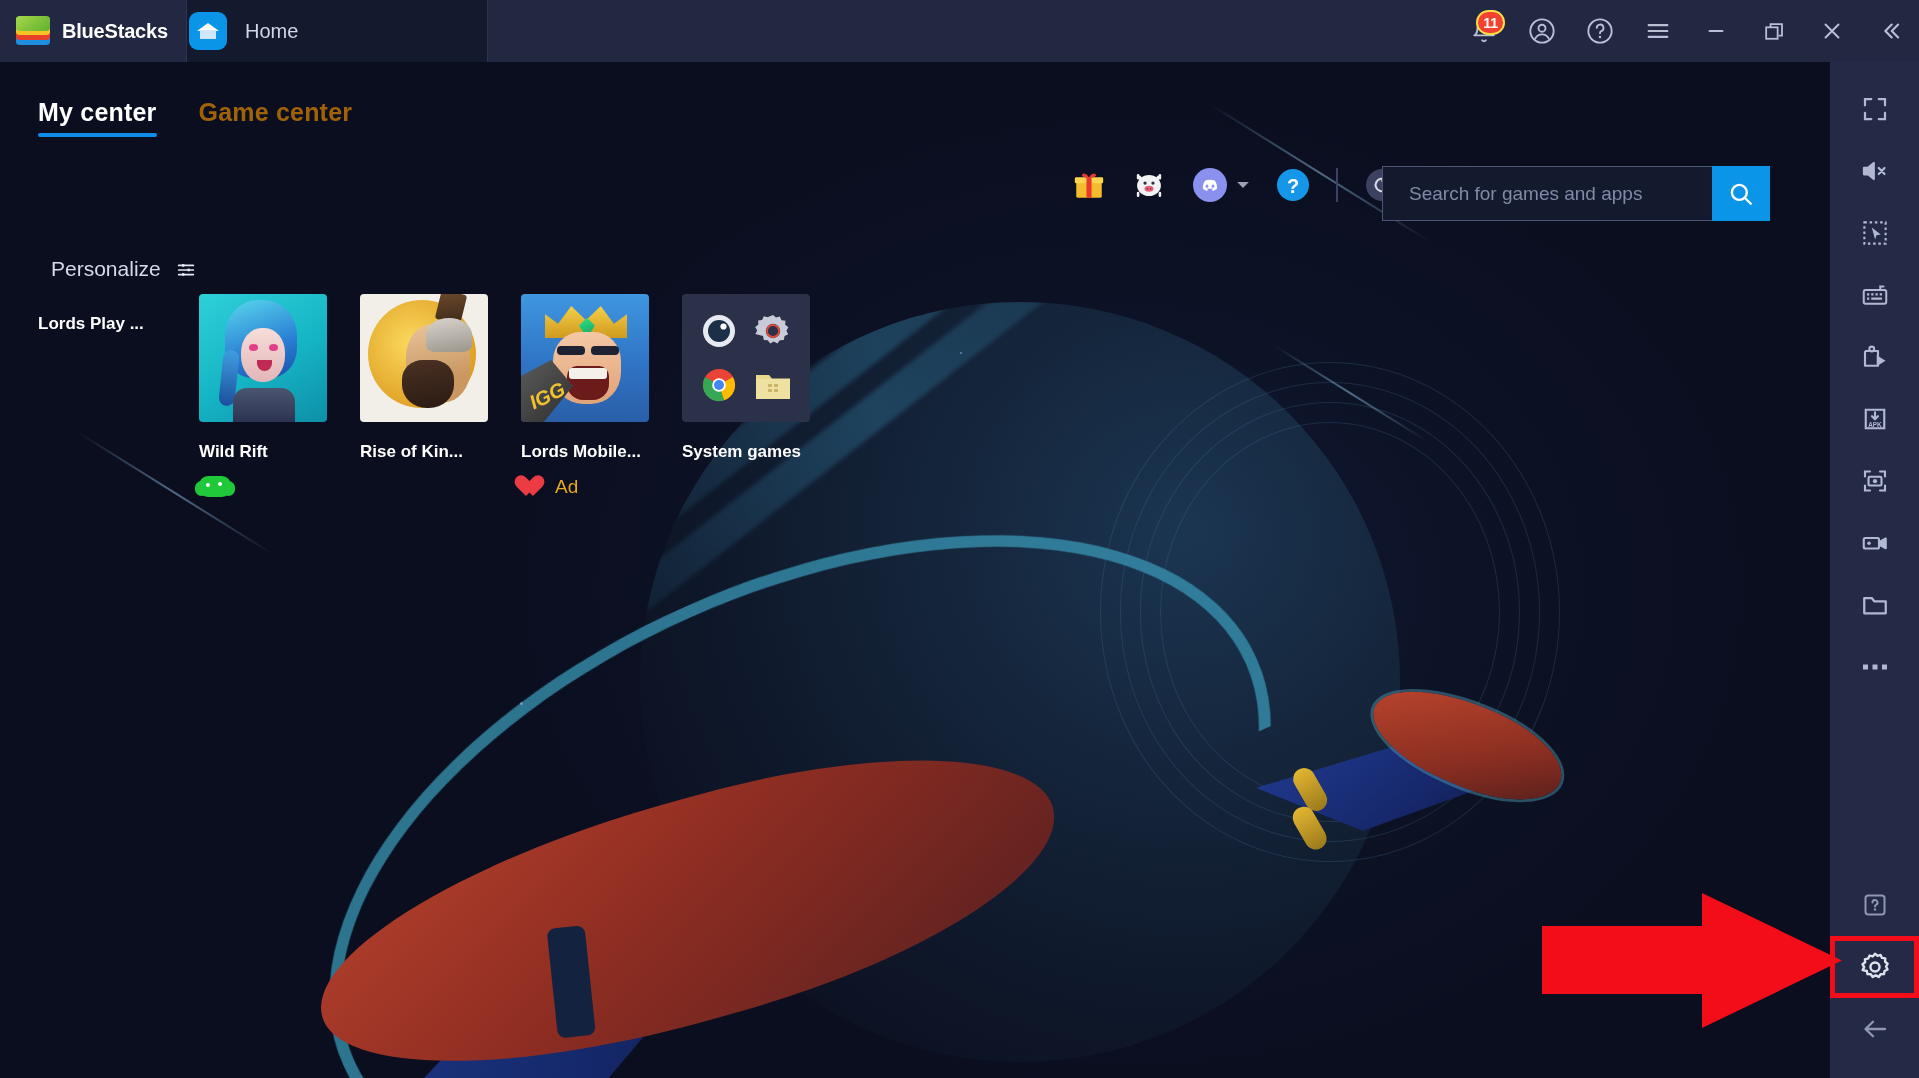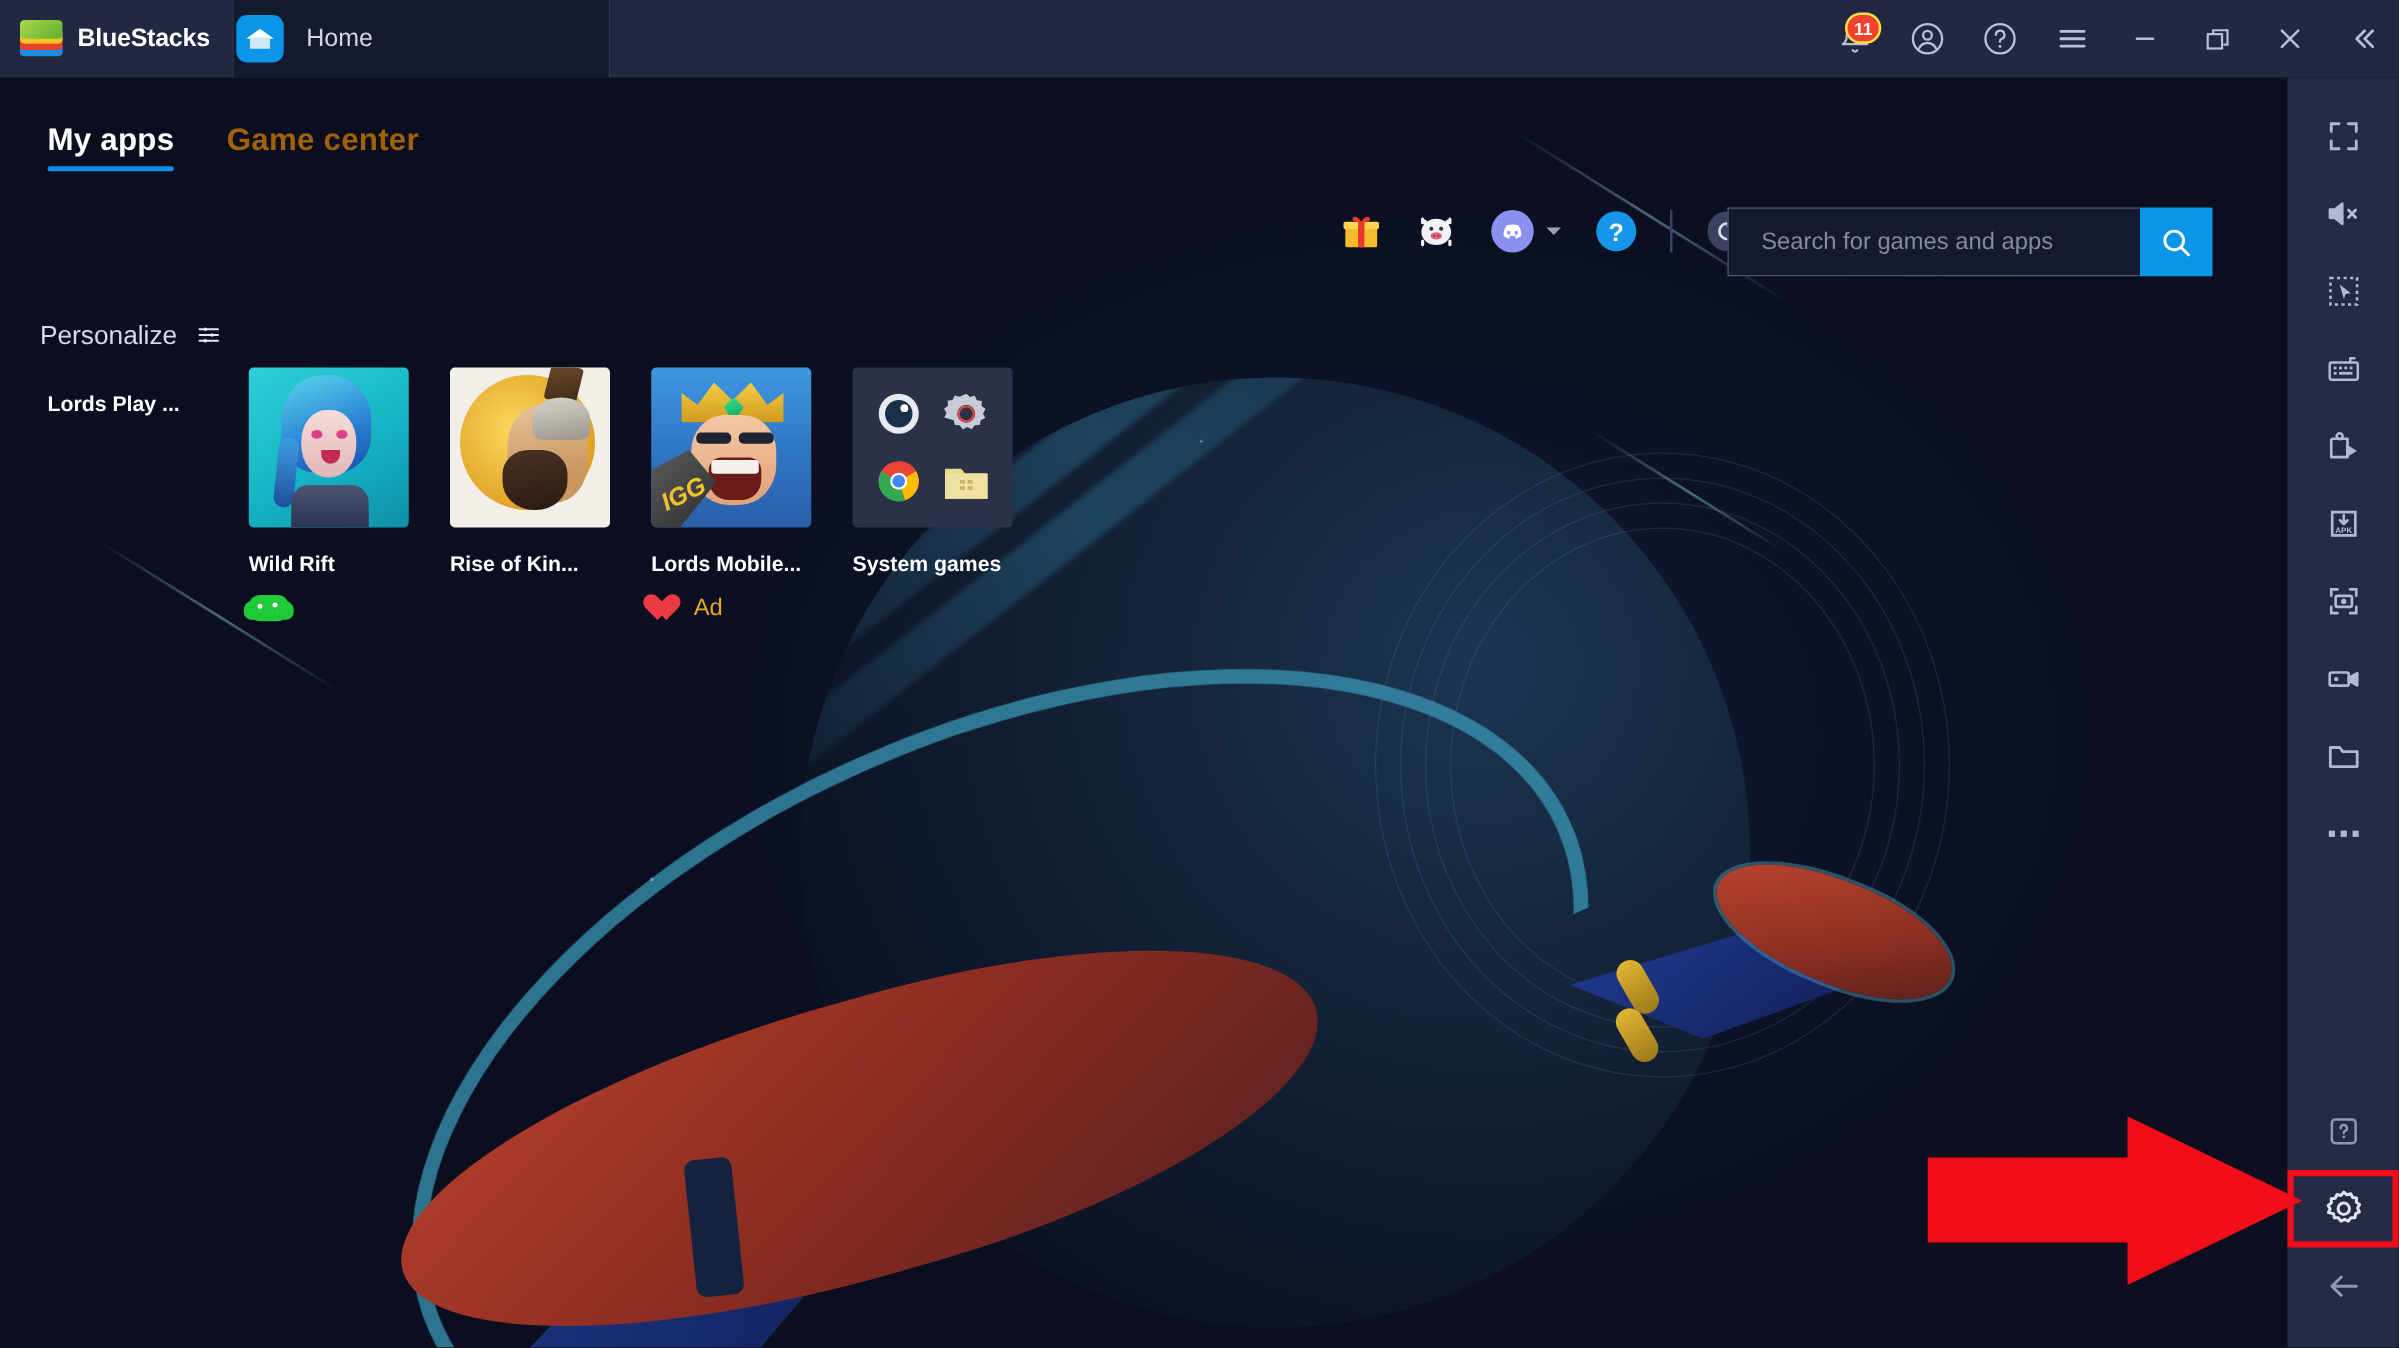--- a/index.html
+++ b/index.html
@@ -195,21 +195,21 @@
   }
   .search-box input::placeholder{ color:#7d melhor; }
   .search-box input::placeholder{ color:#818aa6; }
   .search-go{
     width:58px; background:#0a95e8; display:flex; align-items:center; justify-content:center;
     cursor:pointer;
   }
 
   
   .personalize{
-    position:absolute; left:32px; top:195px; display:flex; align-items:flex-start; gap:14px;
+    position:absolute; left:51px; top:195px; display:flex; align-items:flex-end; gap:14px;
     cursor:pointer;
   }
   .personalize span{ color:#d6dae8; font-size:21px; }
 
   
   .appgrid{ position:absolute; left:38px; top:232px; display:flex; gap:33px; }
   .app{ width:128px; cursor:pointer; }
   .app-icon{
     width:128px; height:128px; border-radius:4px; overflow:hidden; position:relative;
     background:#1b2033;
@@ -450,21 +450,21 @@
 
       <div class="ship2">
         <div class="ship2-wing"></div>
         <div class="ship2-body"></div>
         <div class="ship2-eng" style="left:28px;top:150px;transform:rotate(38deg);"></div>
         <div class="ship2-eng" style="left:42px;top:186px;transform:rotate(38deg);"></div>
       </div>
     </div>
 
     <div class="tabs">
-      <div class="tab active">My apps</div>
+      <div class="tab active">My center</div>
       <div class="tab inactive">Game center</div>
     </div>
 
     <div class="topbar-tools">
 
       <div class="tool">
         <svg width="34" height="34" viewBox="0 0 24 24">
           <rect x="3" y="10" width="18" height="11" rx="1" fill="#f5bd2e"></rect>
           <rect x="2" y="6.6" width="20" height="4.2" rx="1" fill="#ffd44f"></rect>
           <rect x="10.2" y="6.6" width="3.6" height="14.4" fill="#e8392f"></rect>

